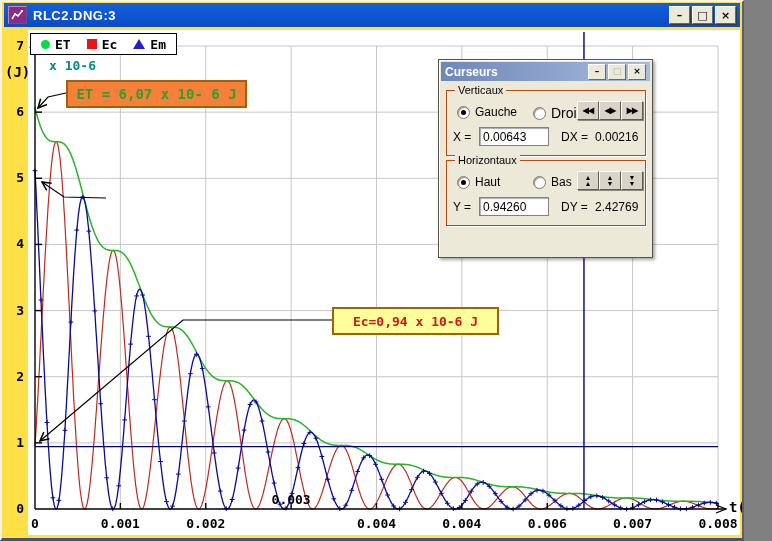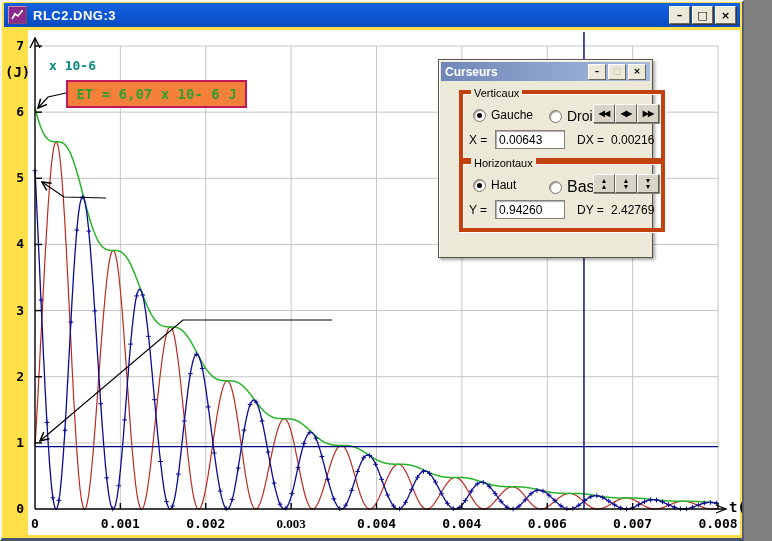--- a/index.html
+++ b/index.html
@@ -35,36 +35,36 @@
   #mult{position:absolute;left:47px;top:56px;font:bold 13px "DejaVu Sans Mono",monospace;color:#0a8a80;z-index:2;}
   #tslab{position:absolute;left:727px;top:497px;font:bold 14px "DejaVu Sans Mono",monospace;z-index:2;}
   
   #legend{position:absolute;left:28px;top:31px;height:20px;border:1px solid #000;background:#fff;
     display:flex;align-items:center;padding:0 10px;gap:16px;z-index:3;}
   .legitem{display:flex;align-items:center;gap:5px;font:bold 13px "DejaVu Sans Mono",monospace;}
   .lg-circle{width:9px;height:9px;border-radius:50%;}
   .lg-square{width:10px;height:10px;}
   .lg-triangle{width:0;height:0;border-left:6px solid transparent;border-right:6px solid transparent;border-bottom:10px solid #2020d0;}
   
-  .annot{position:absolute;border:2px solid #be185d;display:flex;align-items:center;justify-content:center;
+  .annot{position:absolute;border:2px solid #a16207;display:flex;align-items:center;justify-content:center;
     font:bold 14px "DejaVu Sans Mono",monospace;z-index:4;white-space:nowrap;}
   #annot-et{left:64px;top:78px;width:177px;height:24px;}
   #annot-em{left:104px;top:183px;width:181px;height:24px;font-size:13px;}
   #annot-ec{left:330px;top:305px;width:163px;height:24px;font-size:13px;}
   
   #dialog{position:absolute;left:436px;top:57px;width:213px;height:197px;background:#ECE9D8;
     border:1px solid #565349;box-shadow:inset 1px 1px 0 #fff, 2px 2px 3px rgba(0,0,0,.35);
     z-index:10;font-size:11px;}
   #dlg-title{position:absolute;left:2px;top:2px;right:2px;height:19px;
     background:linear-gradient(90deg,#6f87b8,#a8bcdf);display:flex;align-items:center;padding:0 4px;}
   #dlg-title .title{color:#fff;font-weight:bold;font-size:12px;}
   .dlgbtn{width:16px;height:14px;background:#ECE9D8;border:1px solid;border-color:#fff #6a675c #6a675c #fff;
     font:bold 9px "DejaVu Sans",sans-serif;display:flex;align-items:center;justify-content:center;line-height:1;}
   .dlgbtn.disabled{color:#b9b5a6;}
-  .group{position:absolute;left:20px;width:198px;height:64px;border:4px solid #c2410c;
+  .group{position:absolute;left:7px;width:198px;height:64px;border:1px solid #c2410c;
     box-shadow:inset 1px 1px 0 #fff,1px 1px 0 #fff;}
   .group .glabel{position:absolute;left:8px;top:-7px;background:#ECE9D8;padding:0 3px;font-size:11px;}
   #grp-vert{top:30px;} #grp-horz{top:100px;}
   .radio{position:absolute;display:flex;align-items:center;gap:5px;cursor:default;}
   .rb{width:11px;height:11px;border-radius:50%;background:#fff;border:1px solid #7b786b;
     box-shadow:inset 1px 1px 1px #9a9788;position:relative;}
   .radio.checked .rb::after{content:"";position:absolute;left:3px;top:3px;width:5px;height:5px;border-radius:50%;background:#000;}
   .arrbtn{position:absolute;width:20px;height:17px;top:10px;background:#d8d4c8;border:1px solid;
     border-color:#fff #5f5c50 #5f5c50 #fff;box-shadow:1px 1px 0 #8a887c;
     display:flex;align-items:center;justify-content:center;font-size:8px;font-weight:bold;color:#000;letter-spacing:-1px;}
@@ -144,47 +144,62 @@
       <line x1="374.5" y1="507" x2="374.5" y2="501" stroke="#000" stroke-width="1.4"></line>
       <line x1="459.875" y1="507" x2="459.875" y2="501" stroke="#000" stroke-width="1.4"></line>
       <line x1="545.25" y1="507" x2="545.25" y2="501" stroke="#000" stroke-width="1.4"></line>
       <line x1="630.625" y1="507" x2="630.625" y2="501" stroke="#000" stroke-width="1.4"></line>
       <line x1="716" y1="507" x2="716" y2="501" stroke="#000" stroke-width="1.4"></line>
       <path d="M64,91 L46,95 L36,106" fill="none" stroke="#000" stroke-width="1.2" marker-end="url(#arr)"></path>
       <path d="M104,196 L62,195 L40,180" fill="none" stroke="#000" stroke-width="1.2" marker-end="url(#arr)"></path>
       <path d="M330,318 L181,318 L38,439" fill="none" stroke="#000" stroke-width="1.2" marker-end="url(#arr)"></path>
     </svg>
 
+  <div id="legend">
+      <span class="legitem">
+        <span class="lg-circle" style="background: rgb(0, 220, 70);"></span>
+        <span>ET</span>
+      </span>
+      <span class="legitem">
+        <span class="lg-square" style="background: rgb(238, 20, 20);"></span>
+        <span>Ec</span>
+      </span>
+      <span class="legitem">
+        <span class="lg-triangle" style="border-bottom-color: rgb(32, 32, 208);"></span>
+        <span>Em</span>
+      </span>
+    </div>
 
   <div id="junit" class="ticklabel">(J)</div>
   <div id="mult">x 10-6</div>
   <div id="tslab">t(s)</div>
   <div id="yticks">
       <div class="ticklabel ylab" style="left: 4px; top: 499px;">0</div>
       <div class="ticklabel ylab" style="left: 4px; top: 432.857px;">1</div>
       <div class="ticklabel ylab" style="left: 4px; top: 366.714px;">2</div>
       <div class="ticklabel ylab" style="left: 4px; top: 300.571px;">3</div>
       <div class="ticklabel ylab" style="left: 4px; top: 234.429px;">4</div>
       <div class="ticklabel ylab" style="left: 4px; top: 168.286px;">5</div>
       <div class="ticklabel ylab" style="left: 4px; top: 102.143px;">6</div>
       <div class="ticklabel ylab" style="left: 4px; top: 36px;">7</div>
     </div>
   <div id="xticks">
       <div class="ticklabel xlab" style="left: 33px; top: 514px;">0</div>
       <div class="ticklabel xlab" style="left: 118.375px; top: 514px;">0.001</div>
       <div class="ticklabel xlab" style="left: 203.75px; top: 514px;">0.002</div>
-      <div class="ticklabel xlab" style="left: 289.125px; top: 514px; font-family: Liberation Serif, serif;">0.003</div>
+      <div class="ticklabel xlab" style="left: 289.125px; top: 490px;">0.003</div>
       <div class="ticklabel xlab" style="left: 374.5px; top: 514px;">0.004</div>
       <div class="ticklabel xlab" style="left: 459.875px; top: 514px;">0.004</div>
       <div class="ticklabel xlab" style="left: 545.25px; top: 514px;">0.006</div>
       <div class="ticklabel xlab" style="left: 630.625px; top: 514px;">0.007</div>
       <div class="ticklabel xlab" style="left: 716px; top: 514px;">0.008</div>
     </div>
 
   <div class="annot" id="annot-et" style="background: rgb(244, 128, 58); color: rgb(47, 160, 47);">ET = 6,07 x 10- 6 J</div>
+  <div class="annot" id="annot-ec" style="background: rgb(255, 255, 156); color: rgb(208, 24, 24);">Ec=0,94 x 10-6 J</div>
 
   <div id="dialog">
     <div id="dlg-title">
       <span class="title">Curseurs</span>
       <span class="winbtns">
         <span class="dlgbtn">–</span>
         <span class="dlgbtn disabled">□</span>
         <span class="dlgbtn">×</span>
       </span>
     </div>
@@ -211,21 +226,21 @@
     </div>
 
     <div class="group" id="grp-horz">
       <span class="glabel">Horizontaux</span>
       <span class="radio checked" style="left:10px;top:14px;">
         <i class="rb"></i>
         <em style="font-style:normal;font-size:12px;">Haut</em>
       </span>
       <span class="radio" style="left:86px;top:14px;">
         <i class="rb"></i>
-        <em style="font-style:normal;font-size:16px;">Bas</em>
+        <em style="font-style:normal;font-size:12px;">Bas</em>
       </span>
       <span class="arrbtn" style="left:130px;">
           <span class="stack">
             <span>▲</span>
             <span>▲</span>
           </span>
         </span>
       <span class="arrbtn" style="left:152px;">
           <span class="stack">
             <span>▲</span>

